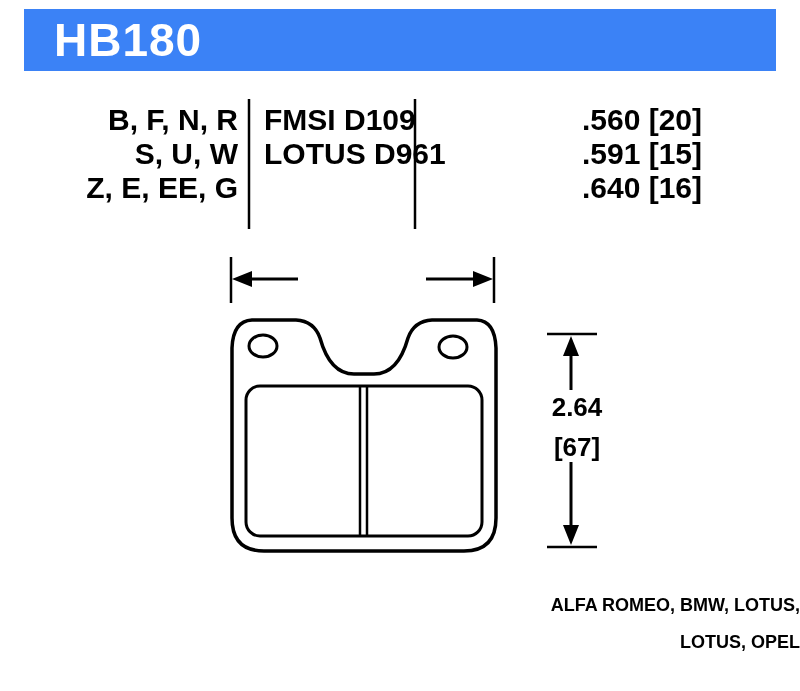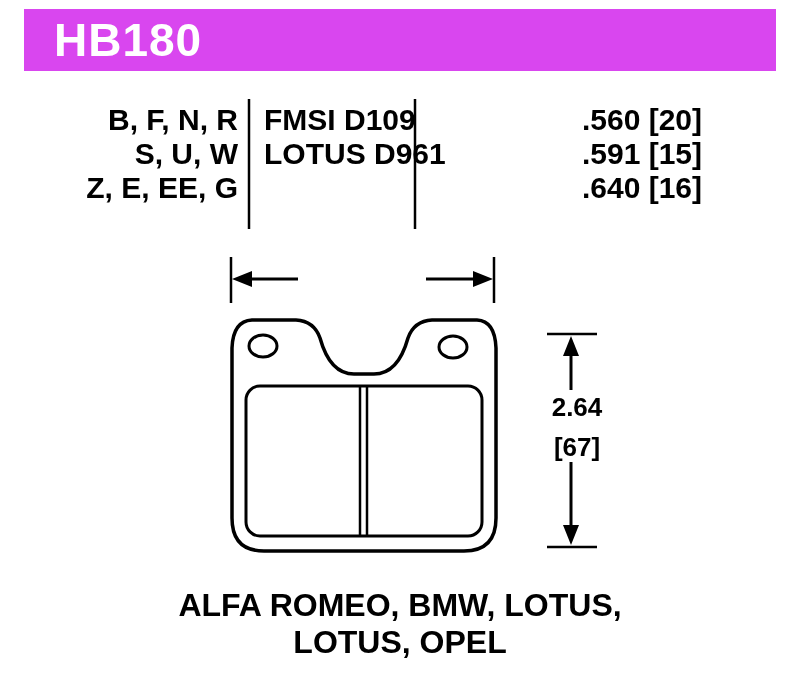--- a/index.html
+++ b/index.html
@@ -15,21 +15,21 @@
     background: #ffffff;
     overflow: hidden;
     color: #000000;
   }
   .abs { position: absolute; }
   #header-bar {
     left: 24px;
     top: 9px;
     width: 752px;
     height: 62px;
-    background: #d946ef;
+    background: #3b82f6;
     display: flex;
     align-items: center;
   }
   #part-number {
     color: #ffffff;
     font-size: 46px;
     font-weight: bold;
     letter-spacing: 1px;
     padding-left: 30px;
     line-height: 62px;
@@ -75,22 +75,22 @@
     text-align: center;
     font-size: 26px;
     font-weight: bold;
     line-height: 40px;
     white-space: nowrap;
   }
   #applications {
     left: 0px;
     top: 587px;
     width: 800px;
-    text-align: center;
-    font-size: 32px;
+    text-align: right;
+    font-size: 18px;
     font-weight: bold;
     line-height: 37px;
   }
   svg#diagram-canvas {
     position: absolute;
     left: 0;
     top: 0;
     width: 800px;
     height: 691px;
   }

